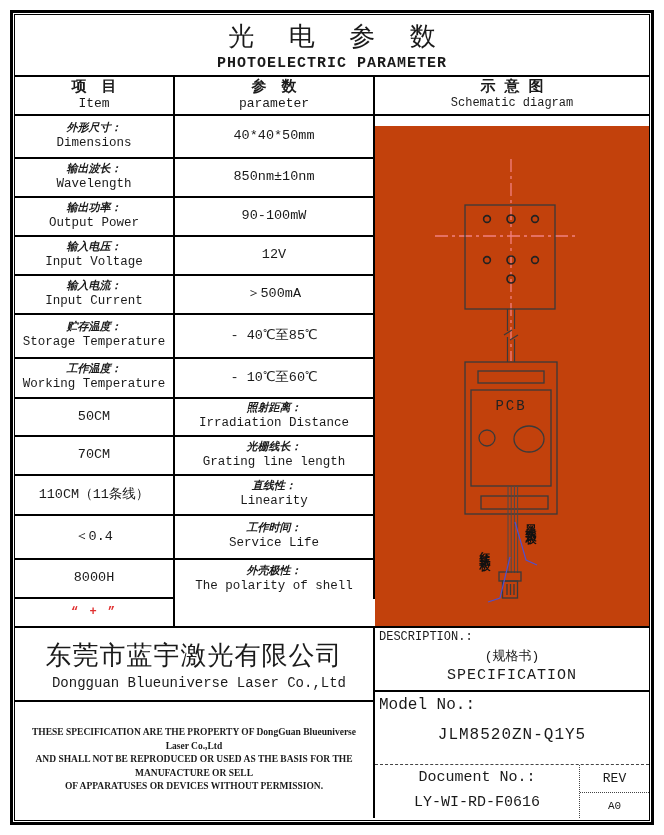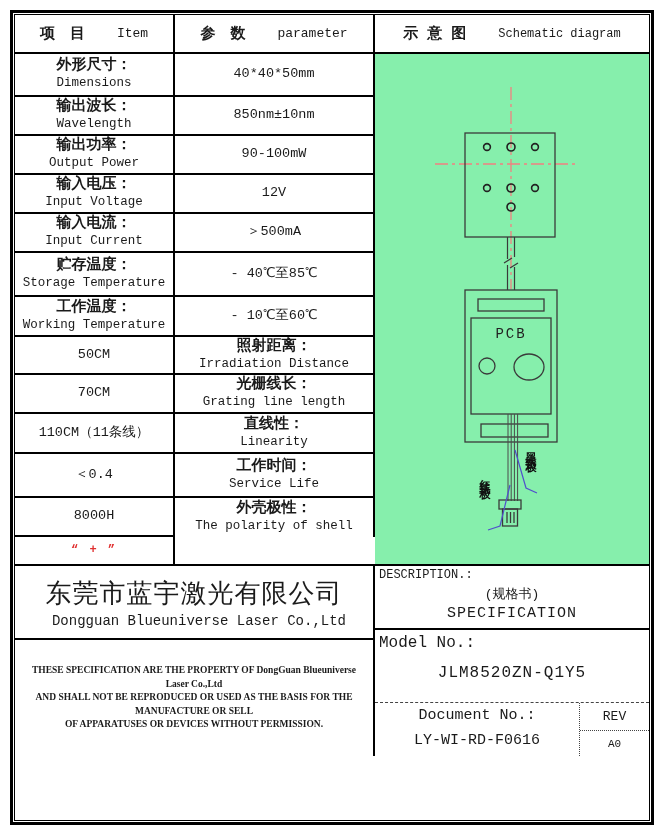--- a/index.html
+++ b/index.html
@@ -13,39 +13,39 @@
   
   .title-block { height:62px; border-bottom:2px solid #000;
     display:flex; flex-direction:column; align-items:center; justify-content:center; }
   .title-zh { font-size:26px; letter-spacing:14px; text-indent:14px; font-weight:400;
     font-family:"Liberation Serif","DejaVu Serif",serif; }
   .title-en { font-size:15px; font-weight:700; letter-spacing:1px; margin-top:1px; }
 
   
   .hdr { height:39px; display:grid; grid-template-columns:160px 200px 1fr;
     border-bottom:2px solid #000; }
-  .hdr-cell { display:flex; flex-direction:row; align-items:center; justify-content:center;gap:32px; }
+  .hdr-cell { display:flex; flex-direction:column; align-items:center; justify-content:flex-start; }
   .hdr-cell + .hdr-cell { border-left:0; }
   .hdr-cell.b { border-right:2px solid #000; }
   .hdr-zh { font-size:15px; font-weight:700; }
   .hdr-en { font-size:13px; }
 
   
   .main { height:510px; display:grid; grid-template-columns:160px 200px 1fr;
     grid-template-rows:43px 39px 39px 39px 39px 44px 40px 38px 39px 40px 44px 39px 1fr; }
   .c-label, .c-value { border-right:2px solid #000; border-bottom:2px solid #000;
     display:flex; flex-direction:column; align-items:center; justify-content:center;
     text-align:center; line-height:1.25; overflow:hidden; }
   .c-label.last, .c-value.last { border-bottom:0; }
-  .lab-zh { font-size:15px; font-weight:700; }
+  .lab-zh { font-size:11px; font-weight:700;font-style:italic; }
   .lab-en { font-size:12.5px; }
   .c-value { font-size:13.5px; }
   .val-red { color:#e03030; font-weight:700; font-size:12px; letter-spacing:2px; }
 
-  .c-schem { grid-column:3; grid-row:1 / 14; position:relative; background:#86efac; }
+  .c-schem { grid-column:3; grid-row:1 / 14; position:relative; background:#c2410c;margin-top:10px; }
   .c-schem svg { position:absolute; left:0; top:0; }
   .vlabel { position:absolute; writing-mode:vertical-rl; text-orientation:upright;
     font-size:11px; font-weight:700; letter-spacing:3px; color:#111; line-height:1; }
   .pcb-label { position:absolute; left:106px; top:272px; width:60px; text-align:center;
     font-size:14px; letter-spacing:2px; color:#222; }
 
   
   .bottom { height:192px; display:grid; grid-template-columns:360px 1fr; }
   .b-left { border-right:2px solid #000; display:flex; flex-direction:column; }
   .company { height:74px; border-bottom:2px solid #000;
@@ -72,20 +72,24 @@
   .rev-top { height:28px; border-bottom:1px dotted #444;
     display:flex; align-items:center; justify-content:center; font-size:13px; }
   .rev-bot { flex:1; display:flex; align-items:center; justify-content:center; font-size:11px; }
 </style>
 </head>
 <body>
 
 <div class="sheet">
   <div class="inner">
 
+    <div class="title-block">
+      <div class="title-zh">光 电 参 数</div>
+      <div class="title-en">PHOTOELECTRIC PARAMETER</div>
+    </div>
 
     <div class="hdr">
       <div class="hdr-cell b">
         <span class="hdr-zh">项　目</span>
         <span class="hdr-en">Item</span>
       </div>
       <div class="hdr-cell b">
         <span class="hdr-zh">参　数</span>
         <span class="hdr-en">parameter</span>
       </div>

